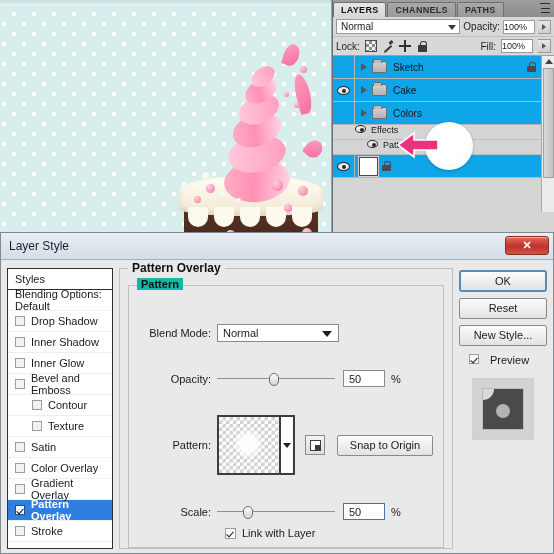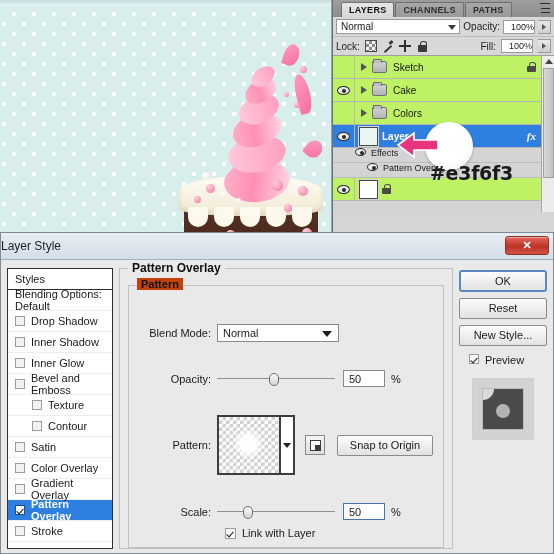--- a/index.html
+++ b/index.html
@@ -74,21 +74,21 @@
   
   .layers-panel {
     position: absolute; left: 332px; top: 0; width: 222px; height: 232px;
     background: #d6d6d6;
     border-left: 1px solid #6f6f6f;
     font-size: 10px;
   }
   .panel-tabs {
     display: flex; align-items: flex-end; height: 17px;
     background: linear-gradient(#9e9e9e,#8d8d8d);
-    padding-left: 8px;
+    padding-left: 0;
     position: relative;
   }
   .panel-tab {
     height: 15px; line-height: 15px;
     padding: 0 7px;
     font-size: 9px; font-weight: bold; letter-spacing: .3px;
     color: #2e2e2e;
     background: linear-gradient(#a8a8a8,#999);
     border: 1px solid #6f6f6f; border-bottom: none;
     border-radius: 2px 2px 0 0;
@@ -120,21 +120,21 @@
     white-space: nowrap; overflow: hidden;
   }
   .combo .caret {
     position:absolute; right:3px; top: 5px;
     width:0;height:0;border-left:4px solid transparent;border-right:4px solid transparent;border-top:5px solid #3b3b3b;
   }
   .lbl { font-size: 10px; color: #1d1d1d; white-space: nowrap; }
   .numbox {
     width: 32px; height: 14px; line-height: 13px;
     background: #fff; border: 1px solid #9a9a9a;
-    text-align: right; font-size: 9px;
+    text-align: left; font-size: 9px;
   }
   .spinbtn {
     width: 13px; height: 14px;
     background: linear-gradient(#e8e8e8,#cfcfcf);
     border: 1px solid #9a9a9a; border-left: none;
     display:flex; align-items:center; justify-content:center;
   }
   .spinbtn .tri {
     width:0;height:0;border-top:3px solid transparent;border-bottom:3px solid transparent;border-left:4px solid #555;
   }
@@ -176,21 +176,21 @@
   .layer-list {
     position: relative;
     height: 156px;
     background: #d4d4d4;
     overflow: hidden;
   }
   .layer-row {
     display: flex; align-items: center;
     height: 23px;
     border-bottom: 1px solid #b6b6b6;
-    background: #bef264;
+    background: #0ea5e9;
     padding-right: 14px;
     position: relative;
   }
   .layer-row.selected { background: #2e7fe0; }
   .layer-row.selected .layer-name { color: #fff; font-weight: bold; }
   .eye-cell { width: 22px; height: 100%; display:flex; align-items:center; justify-content:center; border-right: 1px solid #b6b6b6; }
   .eye {
     width: 13px; height: 9px; border-radius: 50%;
     border: 1.4px solid #2a2a2a;
     position: relative; background: #eaeaea;
@@ -271,21 +271,21 @@
   .dialog {
     position: absolute; left: 0; top: 232px; width: 554px; height: 322px;
     background: #e9e9e9;
     border: 1px solid #7d8b97;
   }
   .dlg-titlebar {
     position: relative; height: 27px;
     background: linear-gradient(rgba(232,240,246,.72), rgba(204,218,231,.72));
     border-bottom: 1px solid #9fb1bf;
     display: flex; align-items: center;
-    padding-left: 0;
+    padding-left: 8px;
   }
   .dlg-title { font-size: 12px; color: #16222b; }
   .dlg-close {
     position: absolute; right: 4px; top: 3px; width: 44px; height: 19px;
     background: linear-gradient(#e36a5e,#bf3228 55%,#d35248);
     border: 1px solid #8c2f27; border-radius: 3px;
     display: flex; align-items: center; justify-content: center;
     box-shadow: inset 0 1px 0 rgba(255,255,255,.45);
   }
   .dlg-close span { color:#fff; font-weight:bold; font-size:11px; line-height:1; }
@@ -334,21 +334,21 @@
     background: #e9e9e9; padding: 0 4px;
     font-size: 12px; font-weight: bold; color: #111;
   }
   .inner-fs {
     border: 1px solid #c0c0c0; margin-top: 10px;
     padding: 10px 10px 8px 10px; position: relative;
     background: #e9e9e9;
   }
   .legend-sm {
     position: absolute; top: -8px; left: 8px;
-    background: #c2410c; padding: 0 4px;
+    background: #14b8a6; padding: 0 4px;
     font-size: 11px; font-weight: bold; color: #111; text-align: right;
   }
   .frow { display: flex; align-items: center; margin-bottom: 7px; margin-top: 28px; }
   .frow .flabel { width: 78px; text-align: right; padding-right: 6px; font-size: 11px; }
   .dd {
     position: relative; width: 122px; height: 18px; line-height: 17px;
     background: #fff; border: 1px solid #8a8a8a;
     padding-left: 5px; font-size: 11px;
   }
   .dd .caret {
@@ -417,21 +417,21 @@
 
   
   .btn-col { width: 92px; display: flex; flex-direction: column; gap: 6px; padding-top: 2px; }
   .btn-wide { width: 88px; height: 21px; }
   .btn-ok {
     border: 2px solid #5b89bd;
     background: linear-gradient(#fcfcfc,#e2e2e2);
     border-radius: 3px; height: 22px; line-height: 18px;
     text-align:center; font-size: 11px;
   }
-  .preview-row { display:flex; margin-top: 2px; padding-left: 10px; }
+  .preview-row { display:flex; gap: 5px; margin-top: 2px; padding-left: 10px; }
   .preview-thumb-wrap {
     width: 62px; height: 62px; margin: 6px auto 0 auto;
     background: #d3d3d3; border: 1px solid #cfcfcf;
     display:flex; align-items:center; justify-content:center;
   }
   .preview-thumb {
     width: 40px; height: 40px;
     background: #4a4a4a; position: relative;
     box-shadow: 0 0 0 1px #bdbdbd;
   }
@@ -552,29 +552,20 @@
 
       <div class="layer-row">
         <div class="eye-cell">
             <div class="eye off"></div>
           </div>
         <div class="disclosure"></div>
         <div class="folder-ico"></div>
         <div class="layer-name">Colors</div>
       </div>
 
-      <div class="layer-row selected">
-        <div class="eye-cell">
-            <div class="eye"></div>
-          </div>
-        <div class="layer-thumb"></div>
-        <div class="layer-name">Layer</div>
-        <div class="fx-ico">fx</div>
-        <div class="expand-caret"></div>
-      </div>
 
       <div class="effect-row">
         <div class="eye"></div>
         <span>Effects</span>
       </div>
       <div class="effect-row indent2">
         <div class="eye"></div>
         <span>Pattern Overlay</span>
       </div>
 
@@ -590,21 +581,20 @@
         <div class="arrow-up"></div>
         <div class="thumb"></div>
       </div>
     </div>
 
     <div class="annot-circle" style="left:92px; top:122px;"></div>
     <svg class="annot-arrow" style="left:63px; top:130px;" viewBox="0 0 44 30">
       <path d="M2 15 L18 3 L18 10 L42 10 L42 20 L18 20 L18 27 Z" fill="#e8337f" stroke="#ffffff" stroke-width="1.6"></path>
     </svg>
   </div>
-  <div class="annot-hex">#e3f6f3</div>
 
   <div class="dialog">
     <div class="dlg-titlebar">
       <div class="dlg-title">Layer Style</div>
       <div class="dlg-close">
         <span>✕</span>
       </div>
     </div>
 
     <div class="dlg-body">
@@ -626,25 +616,25 @@
           <div class="style-item">
             <span class="chk"></span>
             <span>Inner Glow</span>
           </div>
           <div class="style-item">
             <span class="chk"></span>
             <span>Bevel and Emboss</span>
           </div>
           <div class="style-item sub">
             <span class="chk"></span>
+            <span>Contour</span>
+          </div>
+          <div class="style-item sub">
+            <span class="chk"></span>
             <span>Texture</span>
-          </div>
-          <div class="style-item sub">
-            <span class="chk"></span>
-            <span>Contour</span>
           </div>
           <div class="style-item">
             <span class="chk"></span>
             <span>Satin</span>
           </div>
           <div class="style-item">
             <span class="chk"></span>
             <span>Color Overlay</span>
           </div>
           <div class="style-item">

